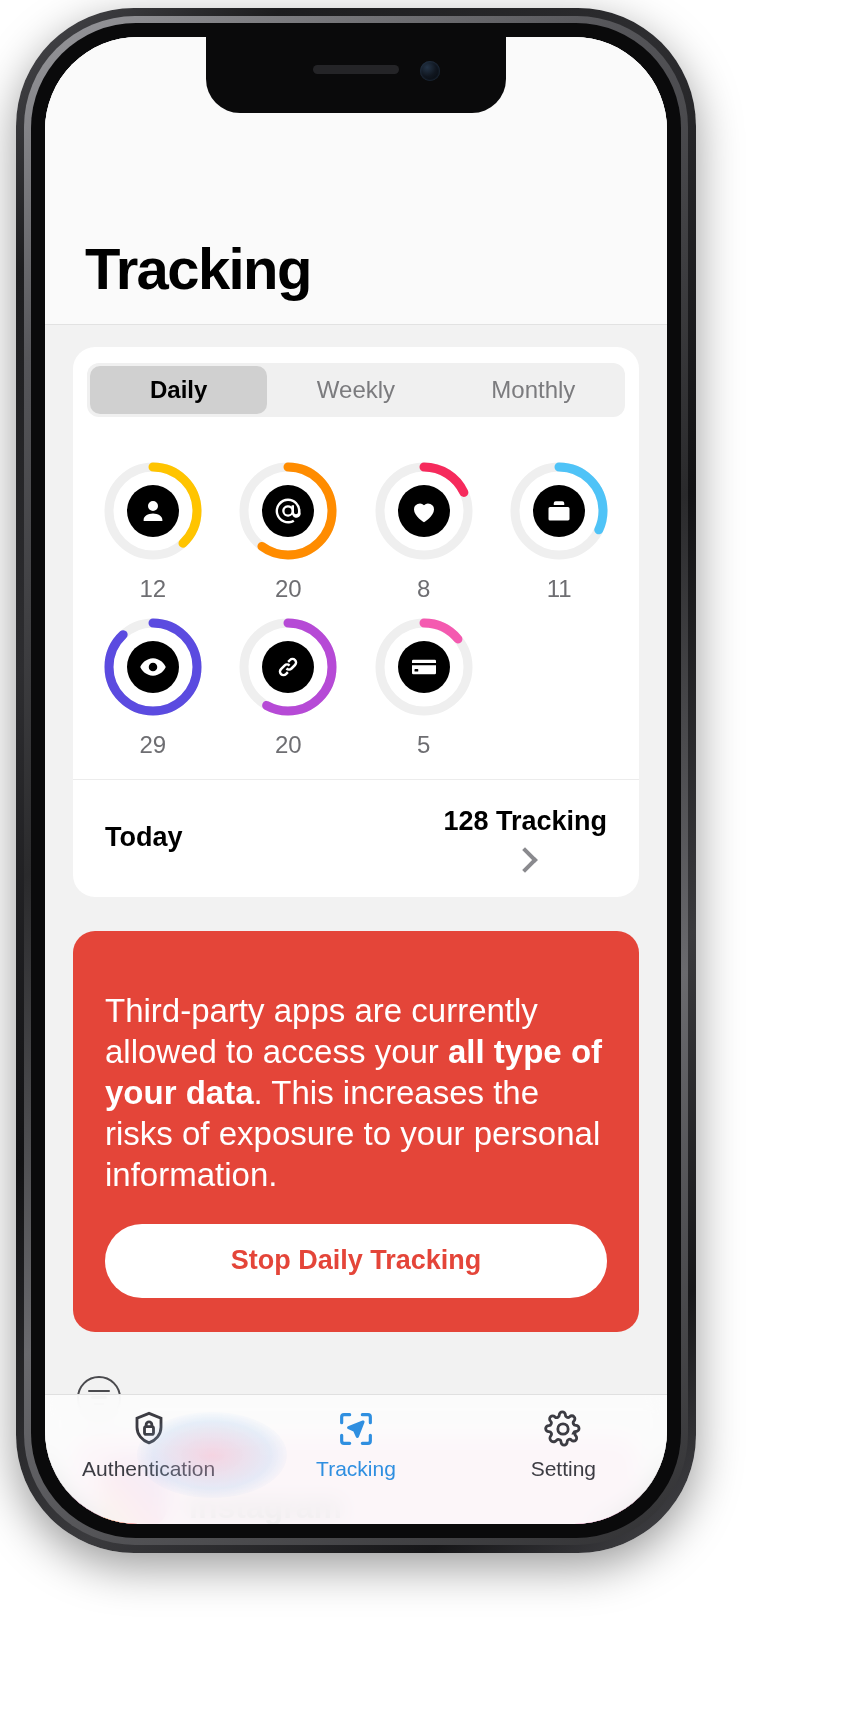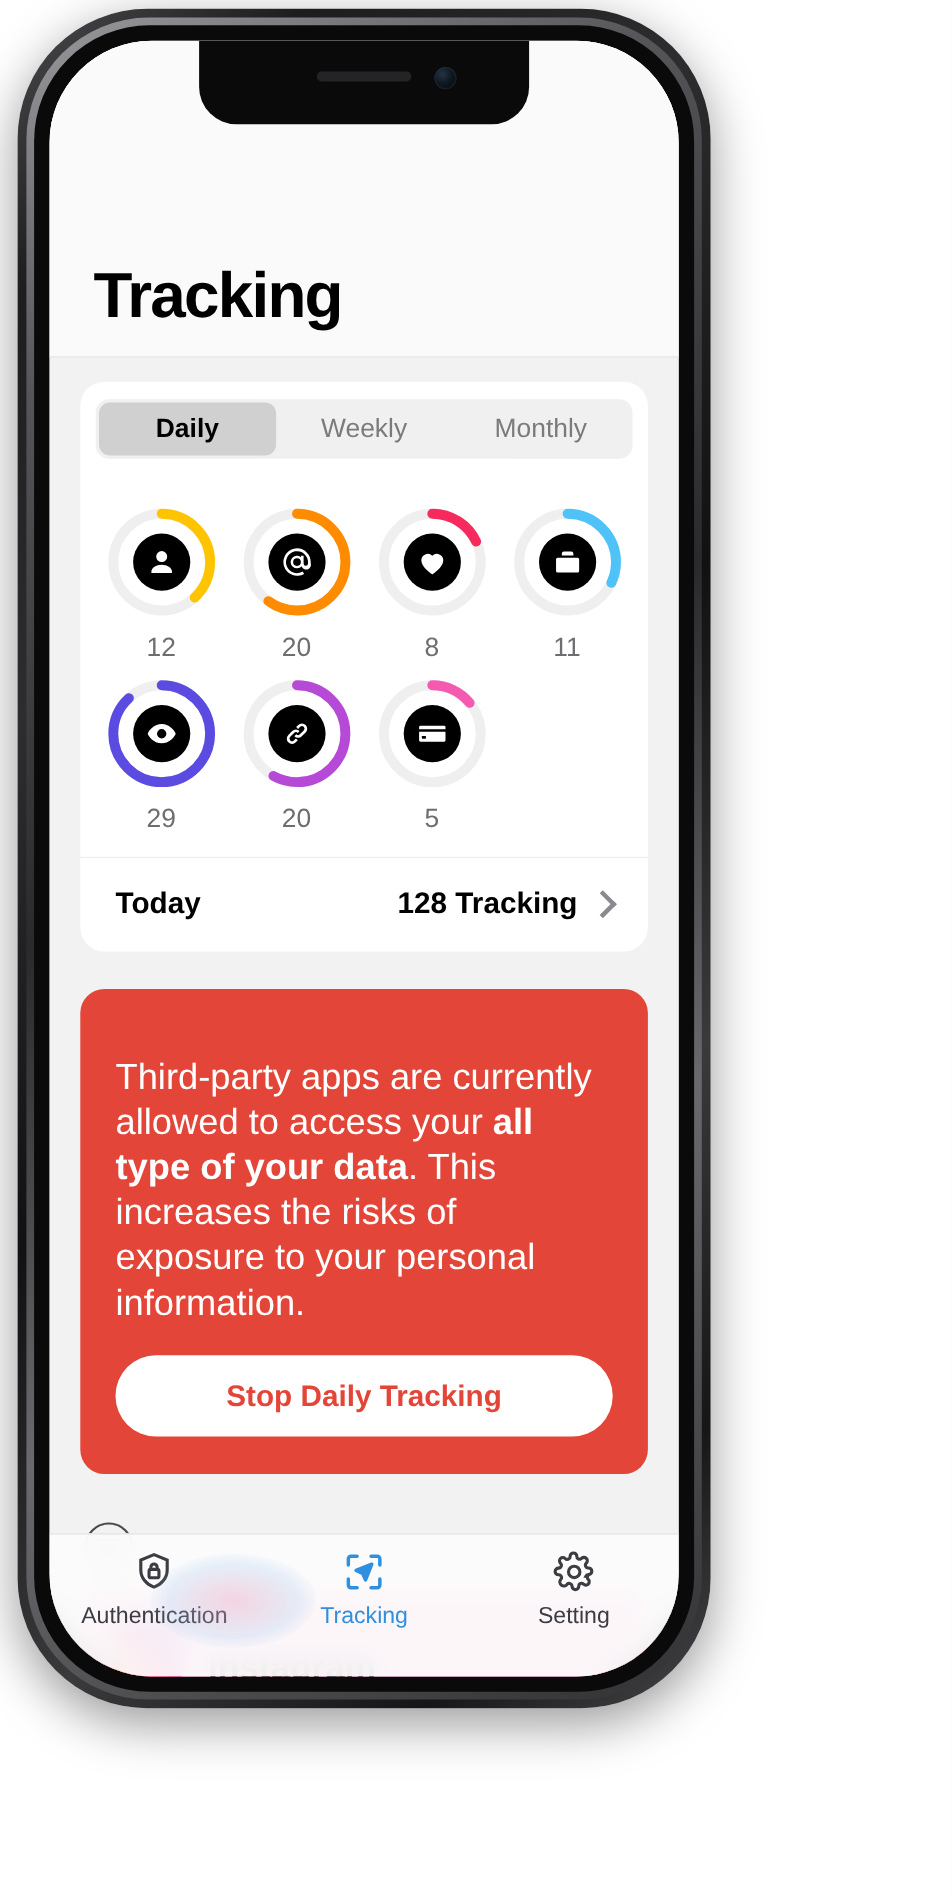--- a/index.html
+++ b/index.html
@@ -8,21 +8,21 @@
     background: #ffffff;
     font-family: "Liberation Sans", sans-serif;
     overflow: hidden;
   }
 
   
   .stage { position: relative; width: 865px; height: 1727px; background: #fff; }
 
   .phone-outer {
     position: absolute; left: 16px; top: 8px;
-    width: 630px; height: 1545px;
+    width: 680px; height: 1545px;
     border-radius: 118px;
     background: linear-gradient(135deg,#4a4a4e 0%,#1d1d1f 12%,#2d2d30 30%,#111113 52%,#3a3a3d 72%,#161618 88%,#47474b 100%);
     box-shadow: 0 14px 46px rgba(0,0,0,.40);
   }
   .phone-mid {
     position: absolute; left: 8px; top: 8px; right: 8px; bottom: 8px;
     border-radius: 111px;
     background: linear-gradient(150deg,#9a9a9e 0%,#56565a 18%,#2a2a2c 45%,#6a6a6e 70%,#313133 100%);
   }
   .phone-inner {
@@ -115,21 +115,21 @@
   }
   .ring-icon svg { width: 30px; height: 30px; fill: #fff; }
   .ring-val { margin-top: 12px; font-size: 24px; color: #6e6e72; }
 
   .card-sep { height: 1px; background: #ececec; margin: 10px 0 0 0; }
   .today-row {
     display: flex; align-items: center; justify-content: space-between;
     padding: 26px 32px 28px 32px;
   }
   .today-label { font-size: 27px; font-weight: 700; color: #000; }
-  .today-right { display: flex; align-items: center; gap: 14px; }
+  .today-right { display: flex; align-items: center; gap: 14px; flex-direction: column; }
   .today-count { font-size: 27px; font-weight: 700; color: #000; }
   .chev { width: 18px; height: 18px; border-right: 4px solid #8a8a8e; border-top: 4px solid #8a8a8e; transform: rotate(45deg); }
 
   
   .alert {
     margin: 34px 28px 0 28px;
     background: #e44539;
     border-radius: 22px;
     padding: 32px 32px 34px 32px;
   }

